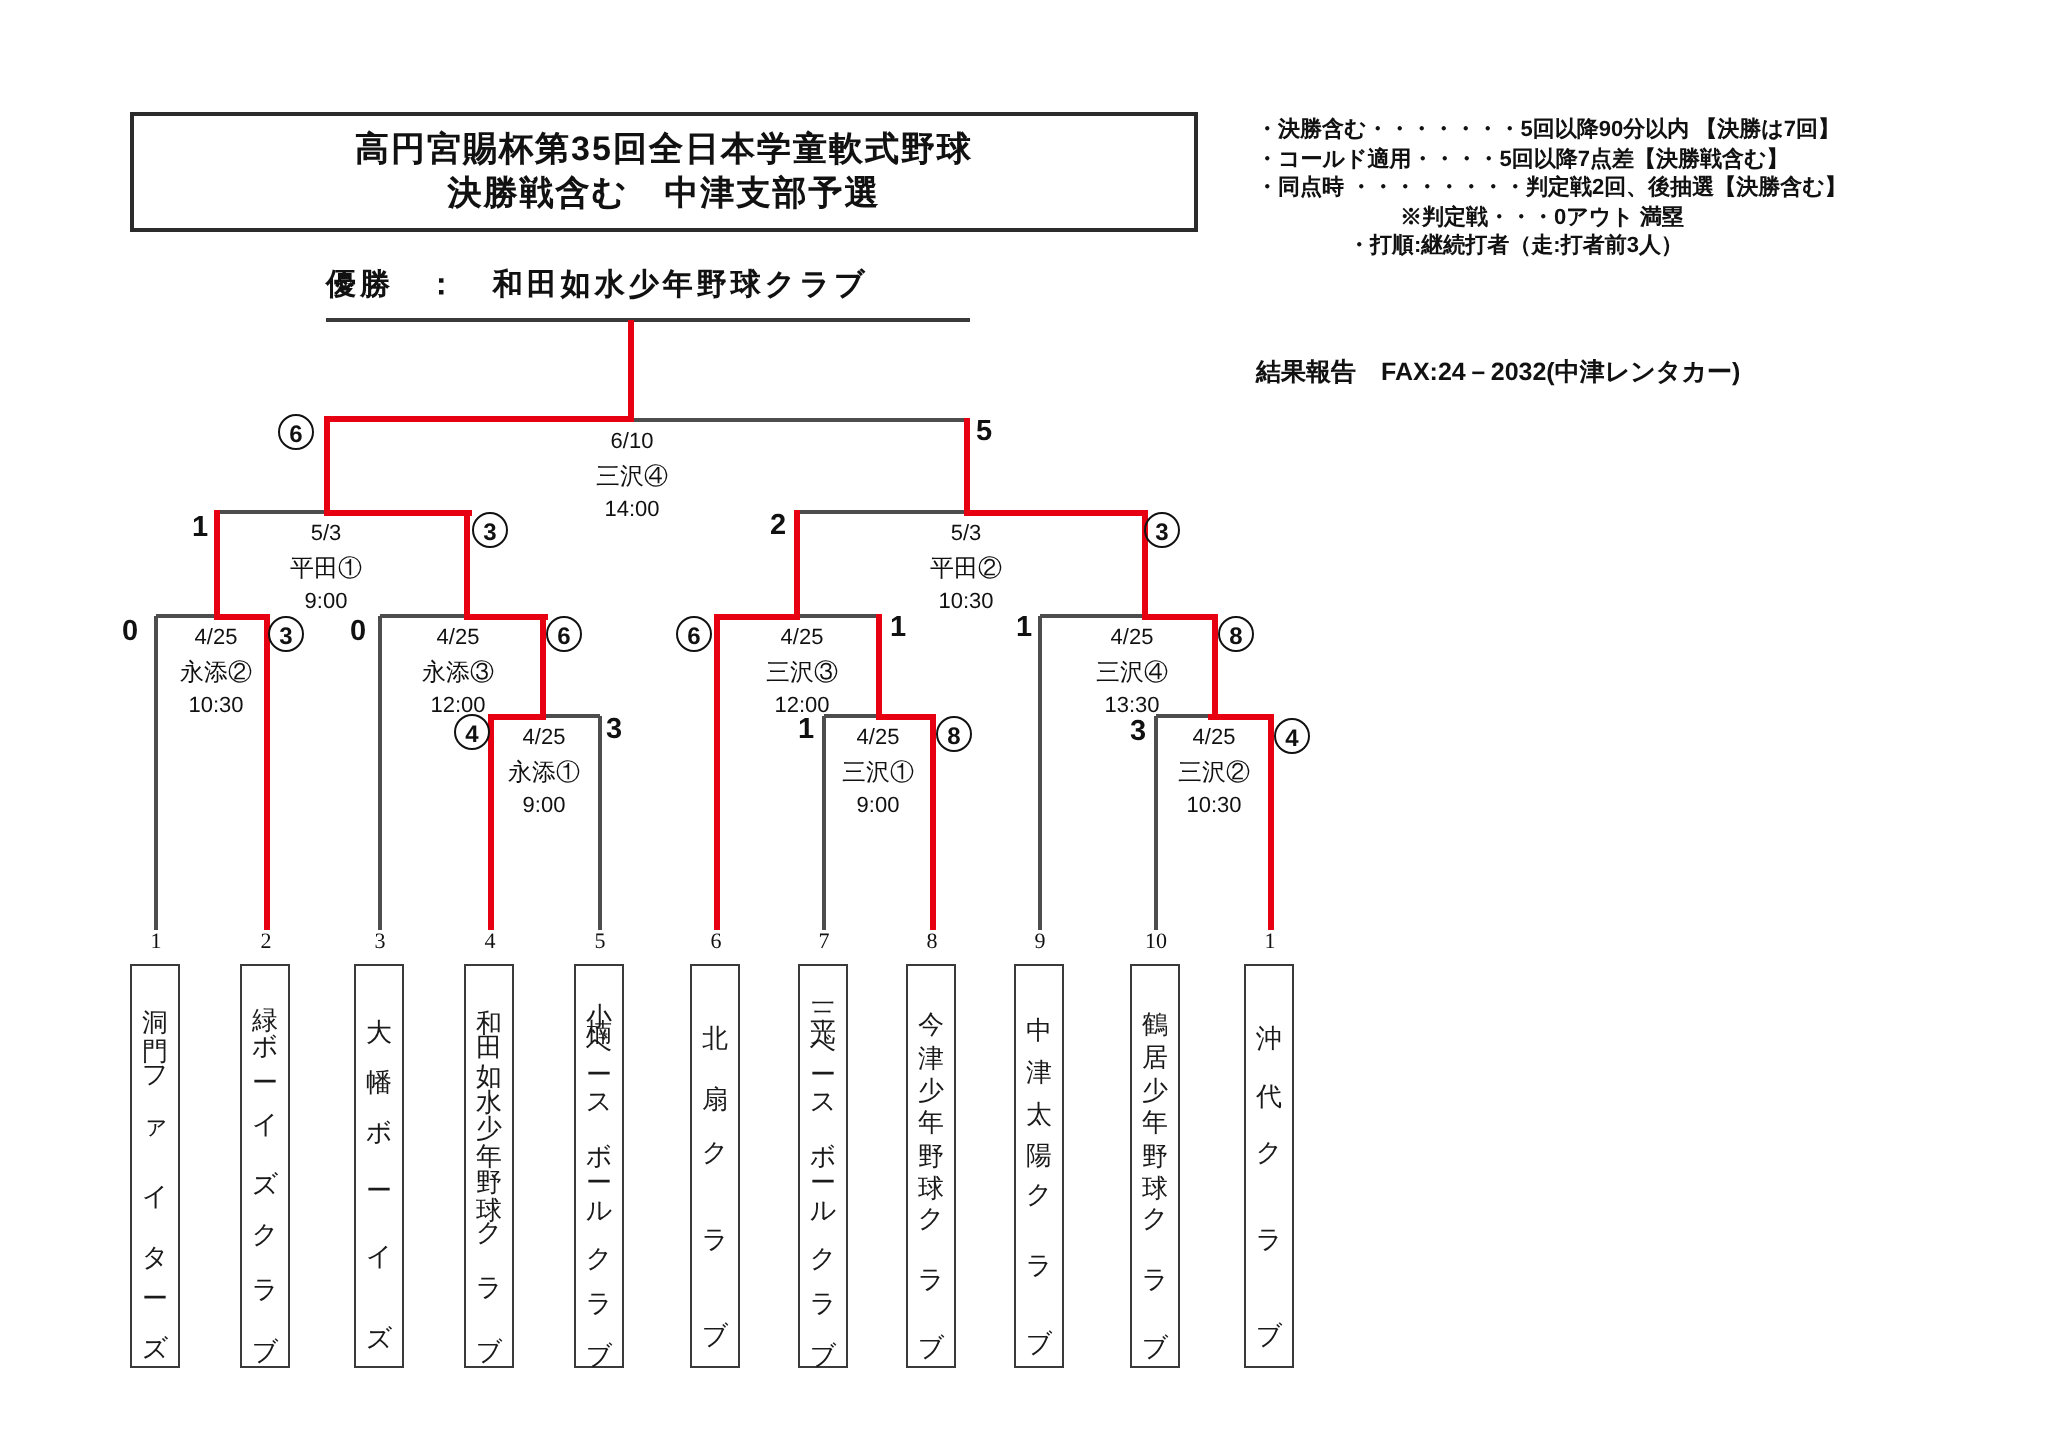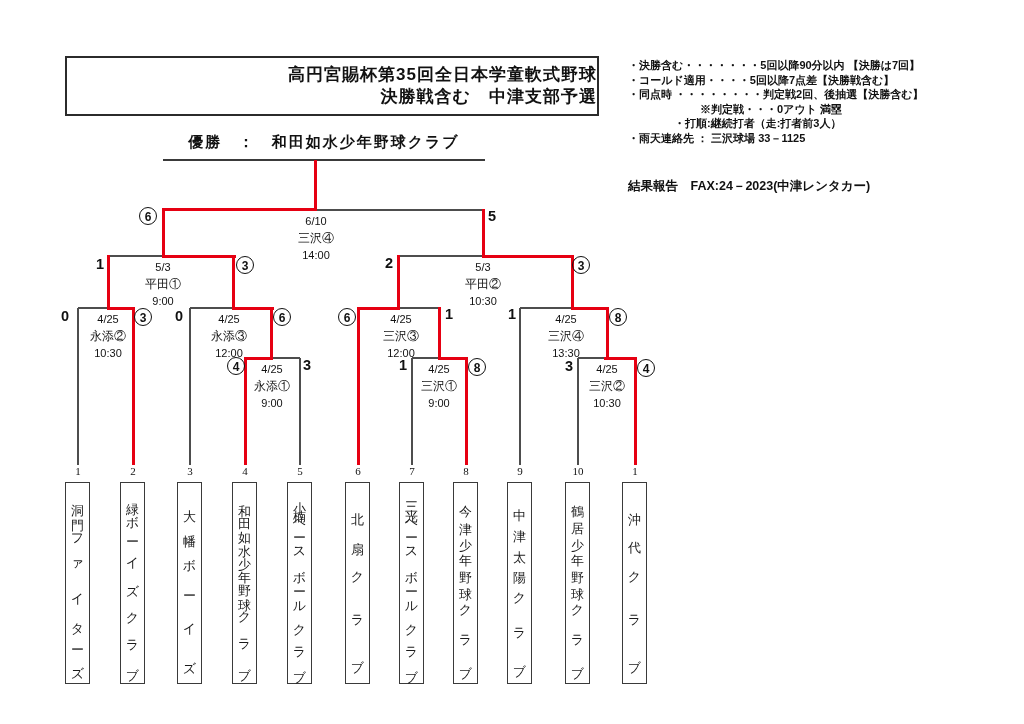--- a/index.html
+++ b/index.html
@@ -1,23 +1,23 @@
 <!DOCTYPE html>
 <html><head>
 <meta charset="utf-8">
 <style>
   html,body{margin:0;padding:0;background:#fff;}
   .page{position:relative;width:1024px;height:724px;background:#ffffff;overflow:hidden;
         font-family:"Liberation Sans",sans-serif;color:#111;}
   
   .title-box{position:absolute;left:65px;top:56px;width:530px;height:56px;
              border:2px solid #2b2b2b;display:flex;flex-direction:column;justify-content:center;
-             text-align:right;font-weight:bold;font-size:17px;line-height:22px;letter-spacing:1px;}
-  
-  .champion{position:absolute;left:163px;top:133px;width:322px;text-align:center;
+             text-align:center;font-weight:bold;font-size:17px;line-height:22px;letter-spacing:1px;}
+  
+  .champion{position:absolute;left:163px;top:133px;width:322px;
             font-size:15px;font-weight:bold;letter-spacing:2px;
             border-bottom:2px solid #3a3a3a;padding-bottom:7px;}
   .champion .sep{margin:0 10px;}
   
   .notes{position:absolute;left:628px;top:58px;width:392px;font-size:11px;
          font-weight:bold;line-height:14.6px;color:#111;}
   .notes .indent1{margin-left:72px;}
   .notes .indent2{margin-left:46px;}
   .notes .indent3{margin-left:95px;}
   .fax{position:absolute;left:628px;top:178px;font-size:12.5px;font-weight:bold;}
@@ -58,23 +58,22 @@
     <span class="sep">：</span>
     <span>和田如水少年野球クラブ</span>
   </div>
 
   <div class="notes">
     <div>・決勝含む・・・・・・・5回以降90分以内 【決勝は7回】</div>
     <div>・コールド適用・・・・5回以降7点差【決勝戦含む】</div>
     <div>・同点時 ・・・・・・・・判定戦2回、後抽選【決勝含む】</div>
     <div class="indent1">※判定戦・・・0アウト 満塁</div>
     <div class="indent2">・打順:継続打者（走:打者前3人）</div>
-    <div>・雨天連絡先 ： 三沢球場 33－1125</div>
-  </div>
-  <div class="fax">結果報告　FAX:24－2023(中津レンタカー)</div>
+  </div>
+  <div class="fax">結果報告　FAX:24－2032(中津レンタカー)</div>
 
   <div class="hl" style="left:163px;top:209.4px;width:320px;"></div>
   <div class="hl" style="left:108px;top:255.4px;width:125px;"></div>
   <div class="hl" style="left:398px;top:255.4px;width:174px;"></div>
   <div class="hl" style="left:78px;top:307.4px;width:55px;"></div>
   <div class="hl" style="left:190px;top:307.4px;width:82px;"></div>
   <div class="hl" style="left:358px;top:307.4px;width:81px;"></div>
   <div class="hl" style="left:520px;top:307.4px;width:87px;"></div>
   <div class="hl" style="left:245px;top:357.4px;width:55px;"></div>
   <div class="hl" style="left:412px;top:357.4px;width:54px;"></div>

